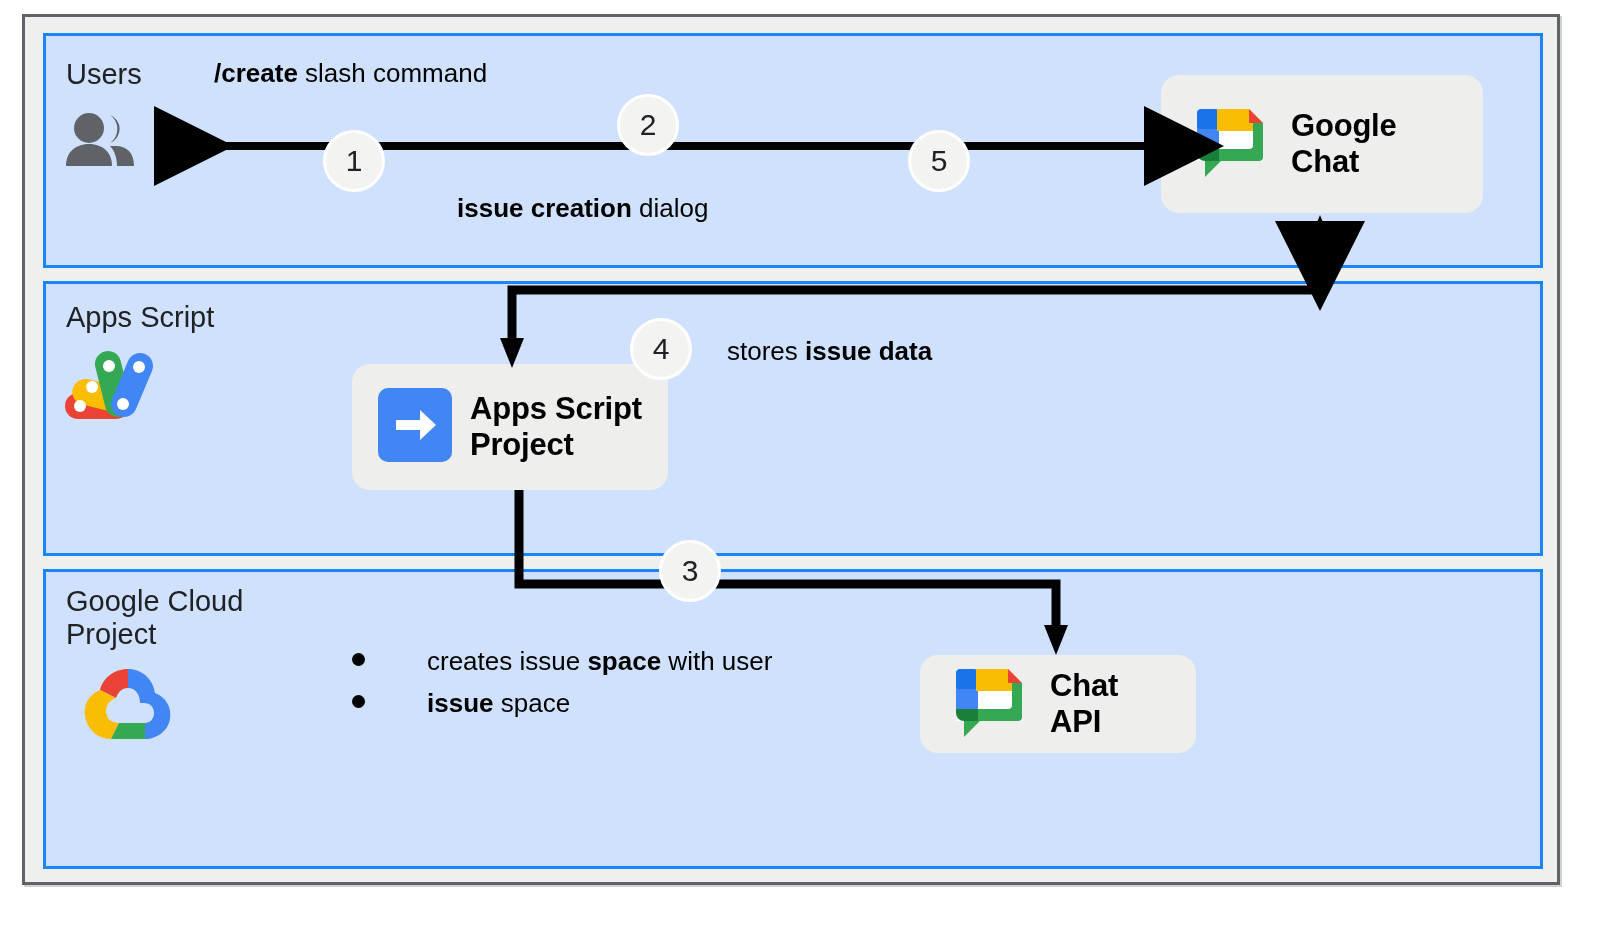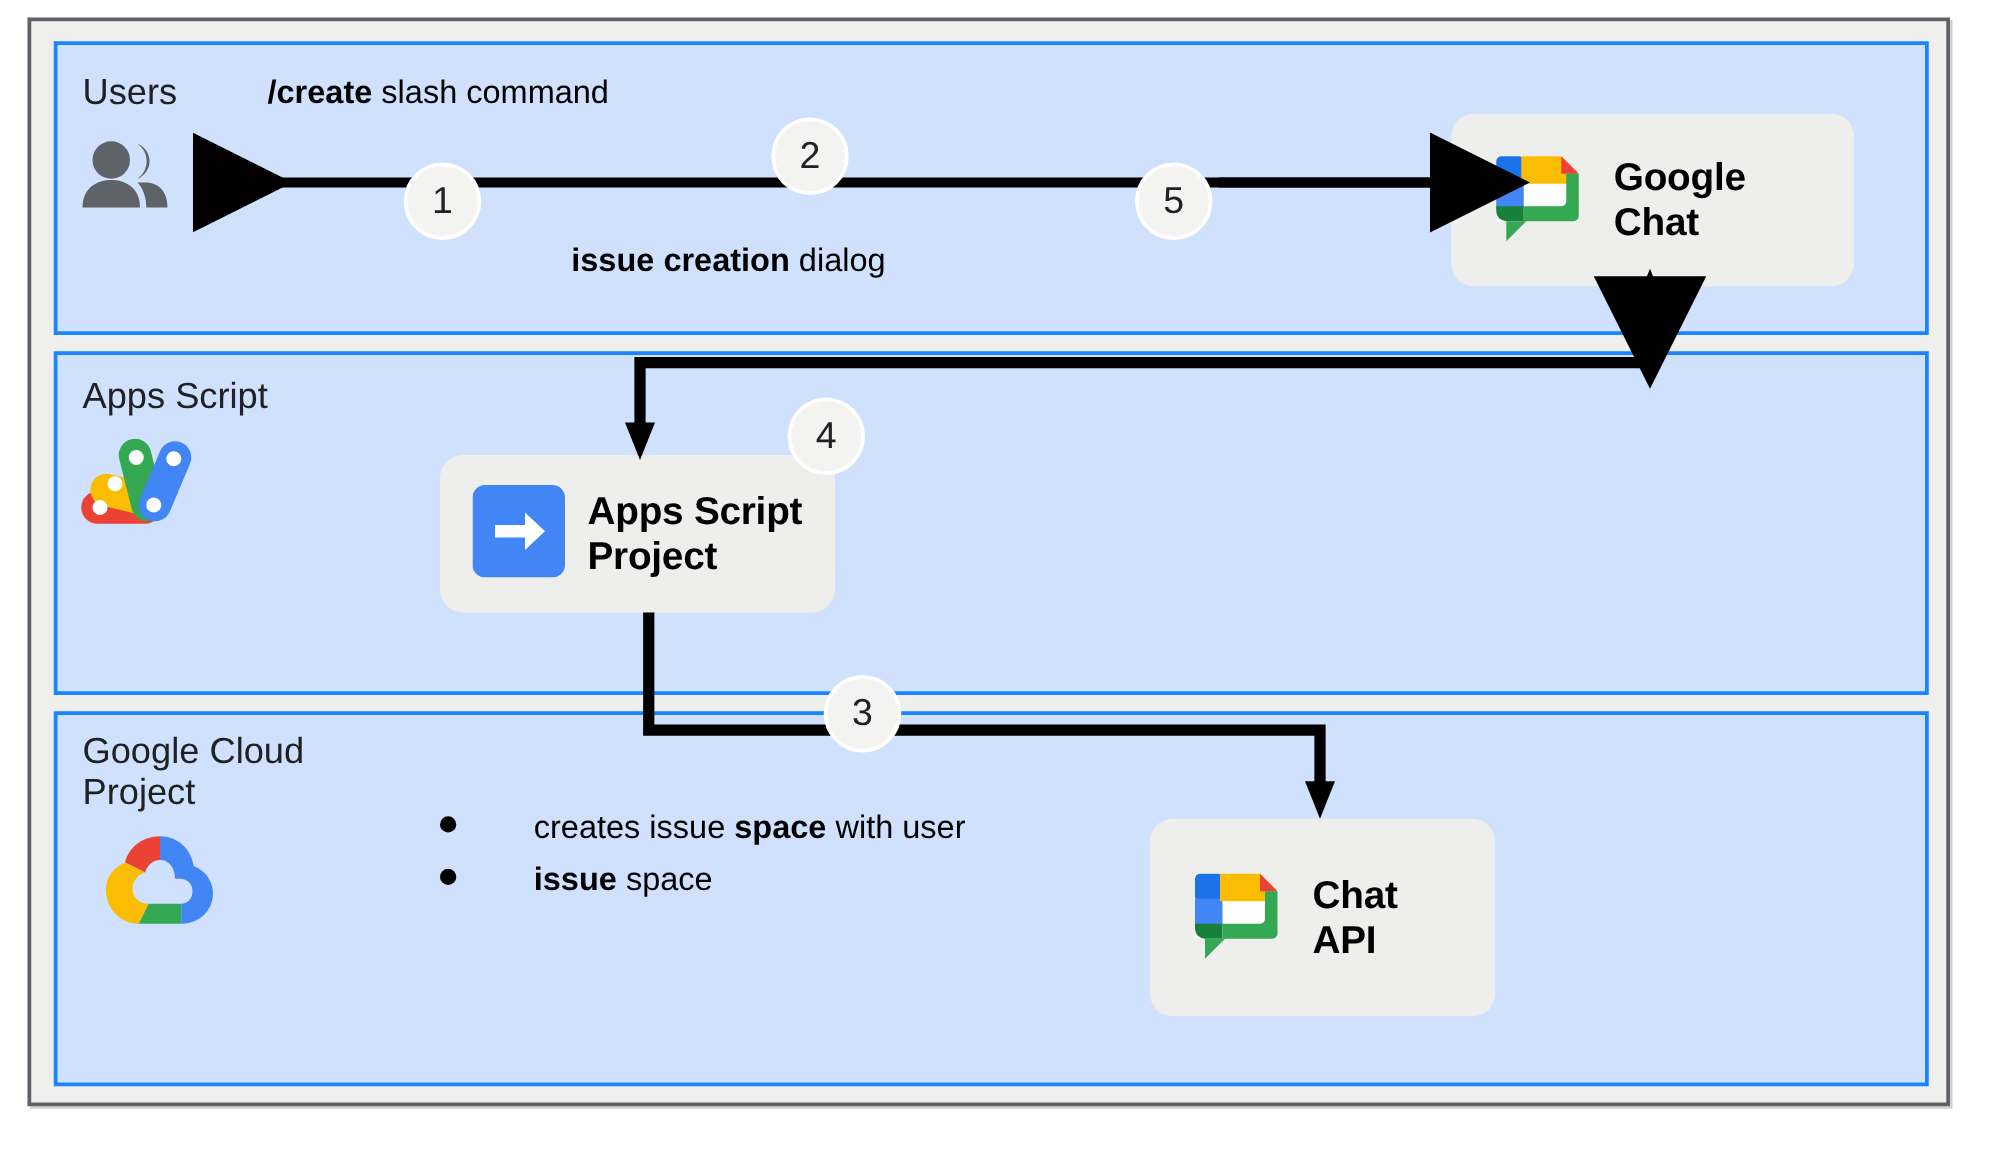--- a/index.html
+++ b/index.html
@@ -148,21 +148,21 @@
 
   <div style="position:absolute; left:62px; top:112px; width:78px; height:58px;">
     <svg width="78" height="58" viewBox="0 0 78 58">
       <circle cx="27" cy="16" r="15" fill="#5f6368"></circle>
       <path d="M4 54 C4 38 16 32 27 32 C38 32 50 38 50 54 Z" fill="#5f6368"></path>
       <path d="M48 3 A15 15 0 0 1 48 31 A17 17 0 0 0 48 3 Z" fill="#5f6368"></path>
       <path d="M54 34 C64 34 72 40 72 54 L55 54 C55 45 52 38 48 34 Z" fill="#5f6368"></path>
     </svg>
   </div>
 
-  <div class="node-card" id="card-google-chat" style="left:1161px; top:75px; width:322px; height:138px;margin-top:16px;">
+  <div class="node-card" id="card-google-chat" style="left:1161px; top:75px; width:322px; height:138px;">
     <span class="icon-box">
       <svg width="86" height="86" viewBox="0 0 86 86">
         <path d="M10 10 H62 L76 24 V62 H34 L18 78 V62 H10 Z" fill="#ffffff"></path>
         <rect x="10" y="10" width="22" height="22" rx="4" fill="#1a73e8"></rect>
         <rect x="10" y="30" width="22" height="22" fill="#4285f4"></rect>
         <path d="M10 50 h22 v12 h-14 a8 8 0 0 1 -8 -8 Z" fill="#188038"></path>
         <path d="M30 10 h32 l12 12 v10 H30 Z" fill="#fbbc04"></path>
         <path d="M62 10 L76 24 H62 Z" fill="#ea4335"></path>
         <path d="M76 24 V58 a4 4 0 0 1 -4 4 H34 L18 78 V62 h14 v-12 h30 a4 4 0 0 0 4 -4 V24 Z" fill="#34a853"></path>
       </svg>
@@ -204,20 +204,23 @@
     <span class="icon-box">
       <svg width="74" height="74" viewBox="0 0 74 74">
         <rect x="0" y="0" width="74" height="74" rx="10" fill="#4285f4"></rect>
         <path d="M18 32 h24 v-10 l16 15 l-16 15 v-10 h-24 Z" fill="#ffffff"></path>
       </svg>
     </span>
     <span class="node-label">Apps Script
 Project</span>
   </div>
 
+  <div class="edge-label" style="left:727px; top:336px;">
+    <span>stores </span><b>issue data</b>
+  </div>
 
   <div class="lane" id="lane-cloud"></div>
 
   <div class="lane-title" style="left:66px; top:585px;">Google Cloud
 Project</div>
 
   <div style="position:absolute; left:80px; top:665px; width:96px; height:78px;">
     <svg width="96" height="78" viewBox="0 0 96 78">
       <path d="M48 4 C34 4 23 13 20 25 L36 33 C38 27 42 23 48 23 Z" fill="#ea4335"></path>
       <path d="M20 25 C8 30 2 42 6 55 C9 66 19 74 31 74 L39 58 C31 58 26 53 26 46 C26 40 30 35 36 33 Z" fill="#fbbc04"></path>
@@ -230,21 +233,21 @@
     <li>
       <span class="bullet-dot"></span>
       <span><span>creates issue </span><b>space</b><span> with user</span></span>
     </li>
     <li>
       <span class="bullet-dot"></span>
       <span><span></span><b>issue</b><span> space</span></span>
     </li>
   </ul>
 
-  <div class="node-card" id="card-chat-api" style="left:920px; top:655px; width:276px; height:158px;">
+  <div class="node-card" id="card-chat-api" style="left:920px; top:655px; width:276px; height:98px;">
     <span class="icon-box">
       <svg width="86" height="86" viewBox="0 0 86 86">
         <path d="M10 10 H62 L76 24 V62 H34 L18 78 V62 H10 Z" fill="#ffffff"></path>
         <rect x="10" y="10" width="22" height="22" rx="4" fill="#1a73e8"></rect>
         <rect x="10" y="30" width="22" height="22" fill="#4285f4"></rect>
         <path d="M10 50 h22 v12 h-14 a8 8 0 0 1 -8 -8 Z" fill="#188038"></path>
         <path d="M30 10 h32 l12 12 v10 H30 Z" fill="#fbbc04"></path>
         <path d="M62 10 L76 24 H62 Z" fill="#ea4335"></path>
         <path d="M76 24 V58 a4 4 0 0 1 -4 4 H34 L18 78 V62 h14 v-12 h30 a4 4 0 0 0 4 -4 V24 Z" fill="#34a853"></path>
       </svg>

